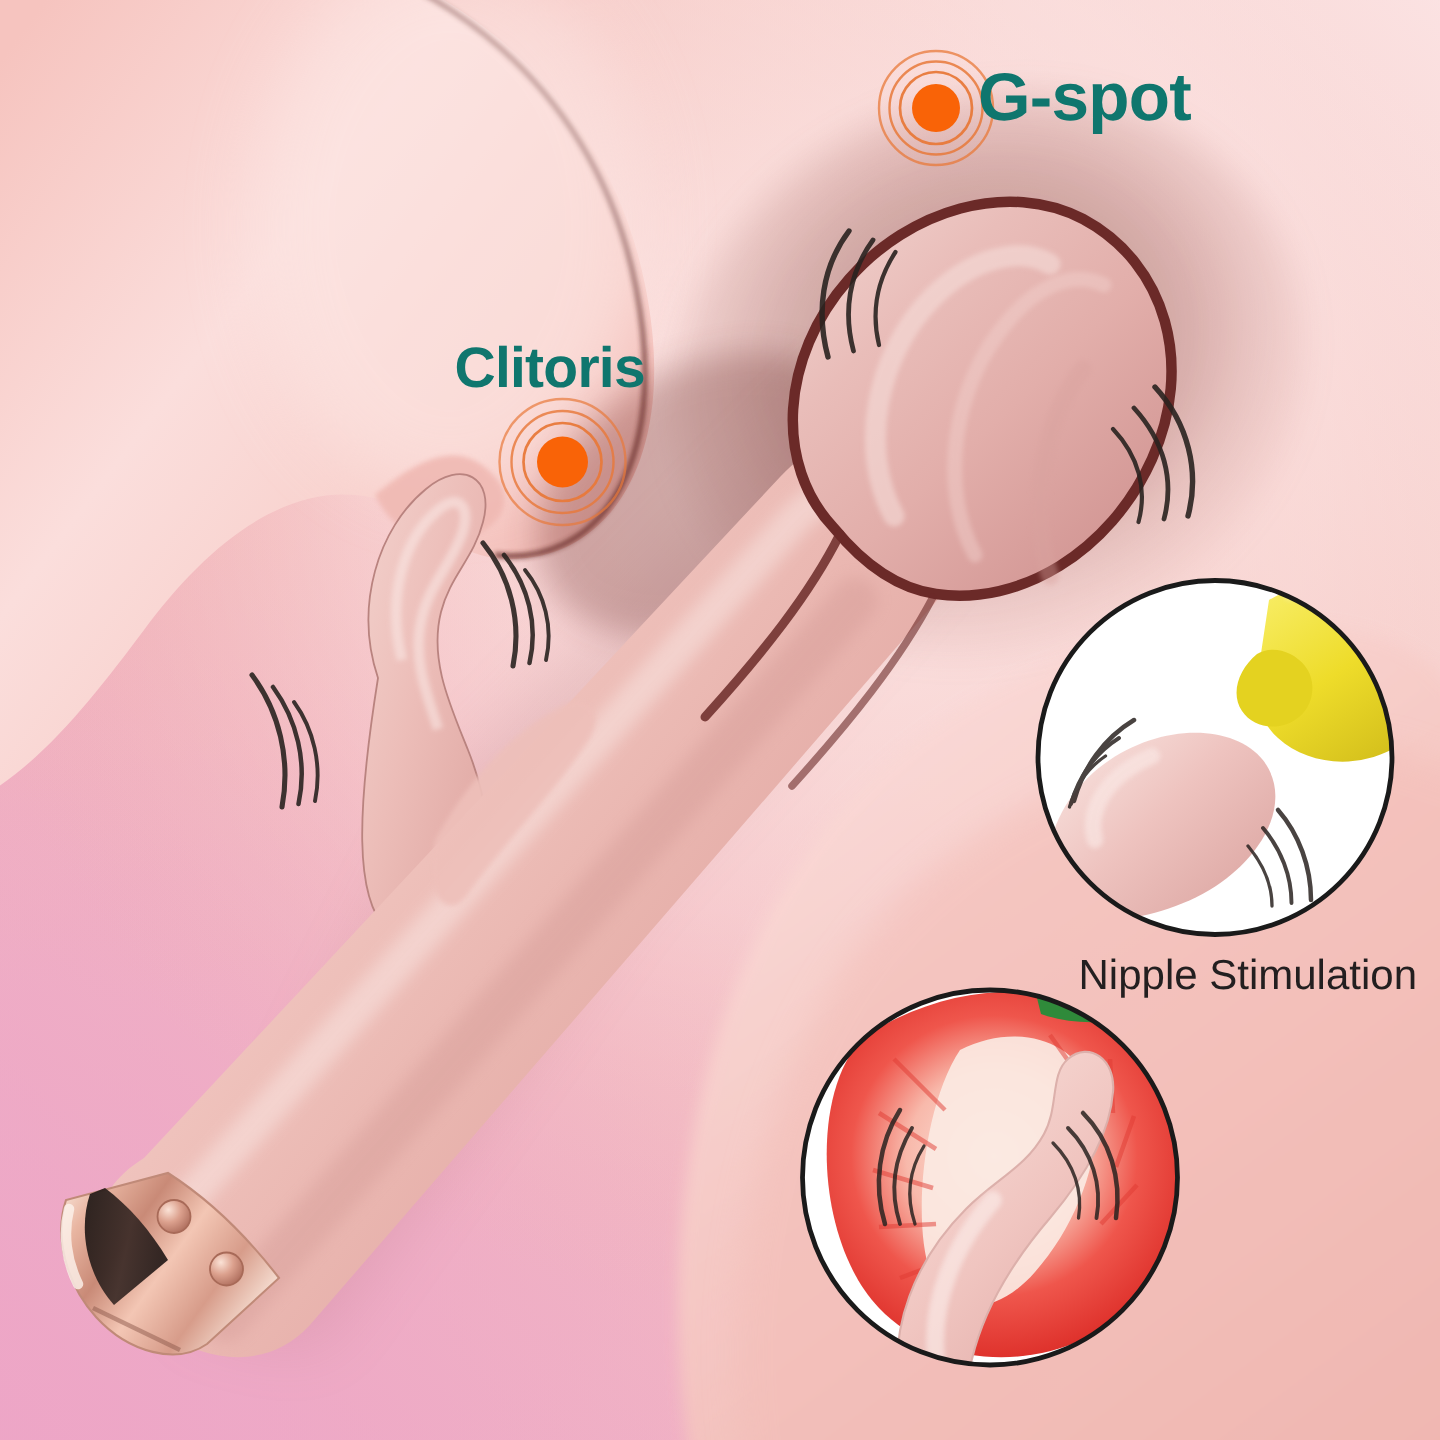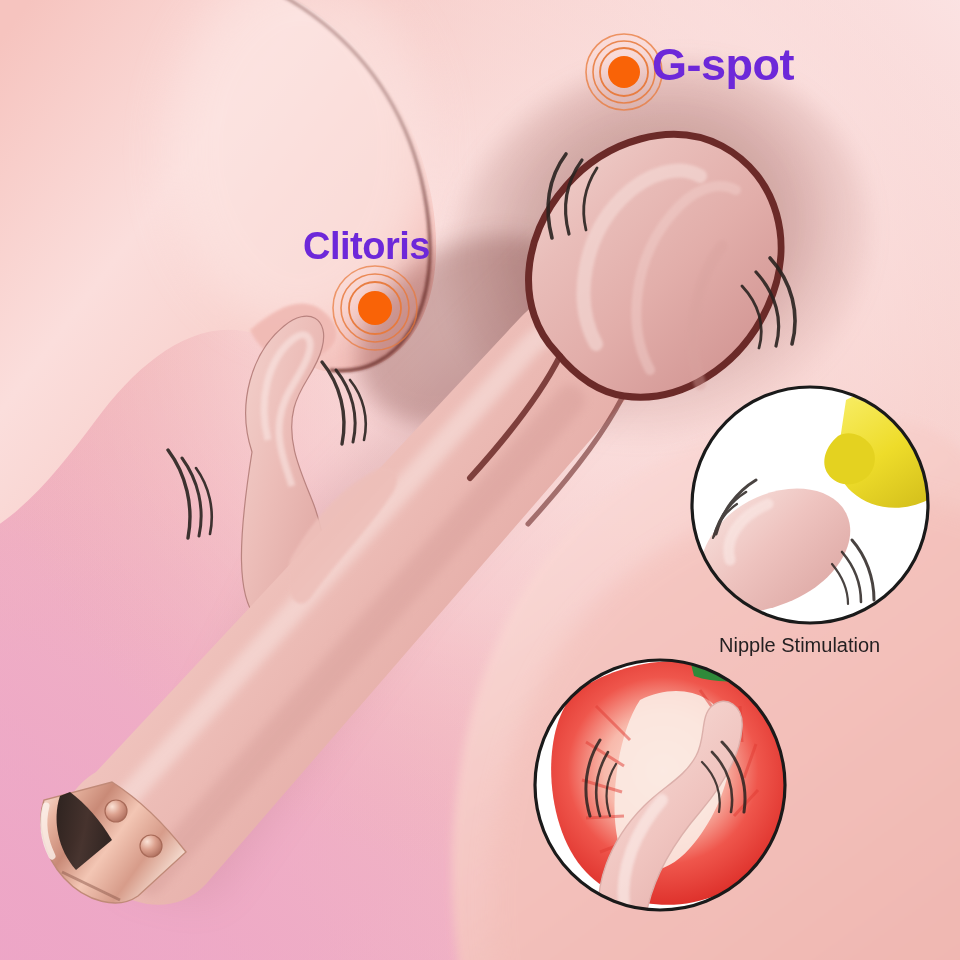--- a/index.html
+++ b/index.html
@@ -19,41 +19,41 @@
     position: absolute;
     top: 0; left: 0;
     width: 960px;
     height: 960px;
   }
 
   
   .callout {
     position: absolute;
     font-weight: bold;
-    color: #6d28d9;
+    color: #0f766e;
     white-space: nowrap;
     letter-spacing: -0.5px;
   }
   #label-gspot {
     left: 652px;
     top: 39px;
     font-size: 45px;
   }
   #label-clitoris {
     left: 303px;
     top: 225px;
     font-size: 38px;
   }
 
   
   .caption {
     position: absolute;
     color: #231f20;
     white-space: nowrap;
-    font-size: 20px;
+    font-size: 28px;
   }
   #caption-nipple {
     left: 719px;
     top: 634px;
   }
   #caption-cspot {
     left: 576px;
     top: 906px;
   }
 </style>

